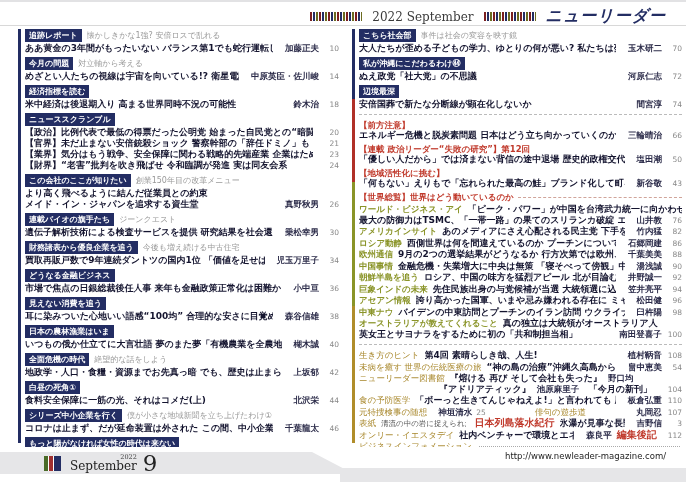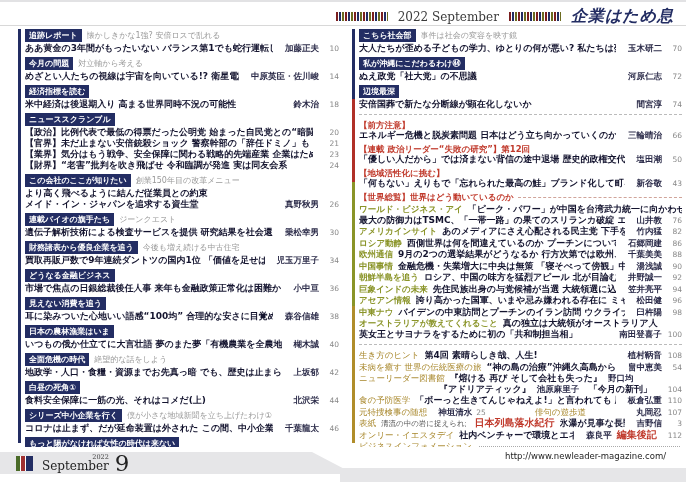--- a/index.html
+++ b/index.html
@@ -1,20 +1,20 @@
 <!DOCTYPE html>
 <html><head>
 <meta charset="utf-8">
 <style>
   html,body{margin:0;padding:0}
   body{width:686px;height:482px;position:relative;background:#fff;overflow:hidden;
        font-family:"DejaVu Sans",sans-serif;color:#14142f}
   .topedge{position:absolute;top:0;left:0;width:686px;height:2px;background:#e2e2e4}
   
-  .hdr{position:absolute;top:6px;right:12px;display:flex;align-items:center;gap:10px}
+  .hdr{position:absolute;top:6px;right:20px;display:flex;align-items:center;gap:10px}
   .stripes{width:52px;height:9px;
     background:repeating-linear-gradient(90deg,#7a1f1f 0 2px,#fff 2px 3px,#232d63 3px 5px,#fff 5px 6px,#6b6b20 6px 8px,#fff 8px 9px)}
   .issue{font-family:"DejaVu Serif",serif;font-size:12px;color:#3a3a3a}
   .mag{font-family:"DejaVu Serif",serif;font-size:16px;font-weight:bold;font-style:italic;color:#232d63;letter-spacing:1px}
   .topline{position:absolute;top:25px;left:0;width:686px;border-top:1px solid #d8d8d8}
   
   .vrule{position:absolute;top:29px;width:3px;height:414px}
   #lrule{left:18px;background:#232d63}
   #rrule{left:352px;background:linear-gradient(180deg,#232d63 0 17%,#b03028 17% 37%,#8a9428 37% 67%,#b08d2a 67% 100%)}
   .col{position:absolute;top:29px;height:418px;overflow:hidden}
@@ -40,40 +40,40 @@
   .wl{color:#8a9428;font-weight:bold;font-size:8.5px;margin-right:5px}
   .lbl{color:#a8872b;font-weight:normal;font-size:8.5px;margin-right:5px}
   .lblr{color:#c0392b;font-weight:bold;font-size:10px;margin:0 5px}
   .msub{color:#555;font-size:7.5px;overflow:hidden;flex-shrink:1;margin-right:4px}
   .pgi{color:#888;font-size:7.5px;margin-left:4px;margin-right:10px}
   .ind{margin-left:80px}
   .leader{flex:1;border-bottom:1px dotted #aaa;align-self:center;margin:0 2px;height:0}
   
   #fooLeft{position:absolute;left:0;top:452px;width:354px;height:22px;background:#e6e6e8;
     clip-path:polygon(0 0,312px 0,354px 100%,0 100%);
-    display:flex;align-items:center;padding-left:16px;box-sizing:border-box}
+    display:flex;align-items:center;padding-left:44px;box-sizing:border-box}
   .fstripes{width:17px;height:15px;margin-right:9px;
     background:linear-gradient(90deg,#4a6b28 0 4px,#fff 4px 5px,#a03030 5px 9px,#fff 9px 10px,#232d63 10px 17px)}
   .sepcol{display:flex;flex-direction:column;align-items:flex-end;line-height:1}
   .yr{font-size:6.5px;color:#444;font-family:"DejaVu Serif",serif}
   .sep{font-size:12px;color:#222;font-family:"DejaVu Serif",serif}
   .big9{font-size:23px;font-family:"DejaVu Serif",serif;color:#222;margin-left:6px;line-height:20px}
   #fooBar{position:absolute;left:340px;top:468px;width:346px;height:14px;background:#e6e6e8}
   #url{position:absolute;left:505px;top:451px;font-size:8.5px;color:#222}
 </style>
 </head>
 <body>
 
 <div class="topedge"></div>
 
 <div class="hdr">
   <span class="stripes"></span>
   <span class="issue">2022 September</span>
   <span class="stripes"></span>
-  <span class="mag">企業はため息</span>
+  <span class="mag">ニューリーダー</span>
 </div>
 <div class="topline"></div>
 
 <div class="vrule" id="lrule"></div>
 <div class="vrule" id="rrule"></div>
 
 <div class="col" id="leftcol">
     <div class="sec">
       <div class="row brow">
         <span class="badge">追跡レポート</span>

